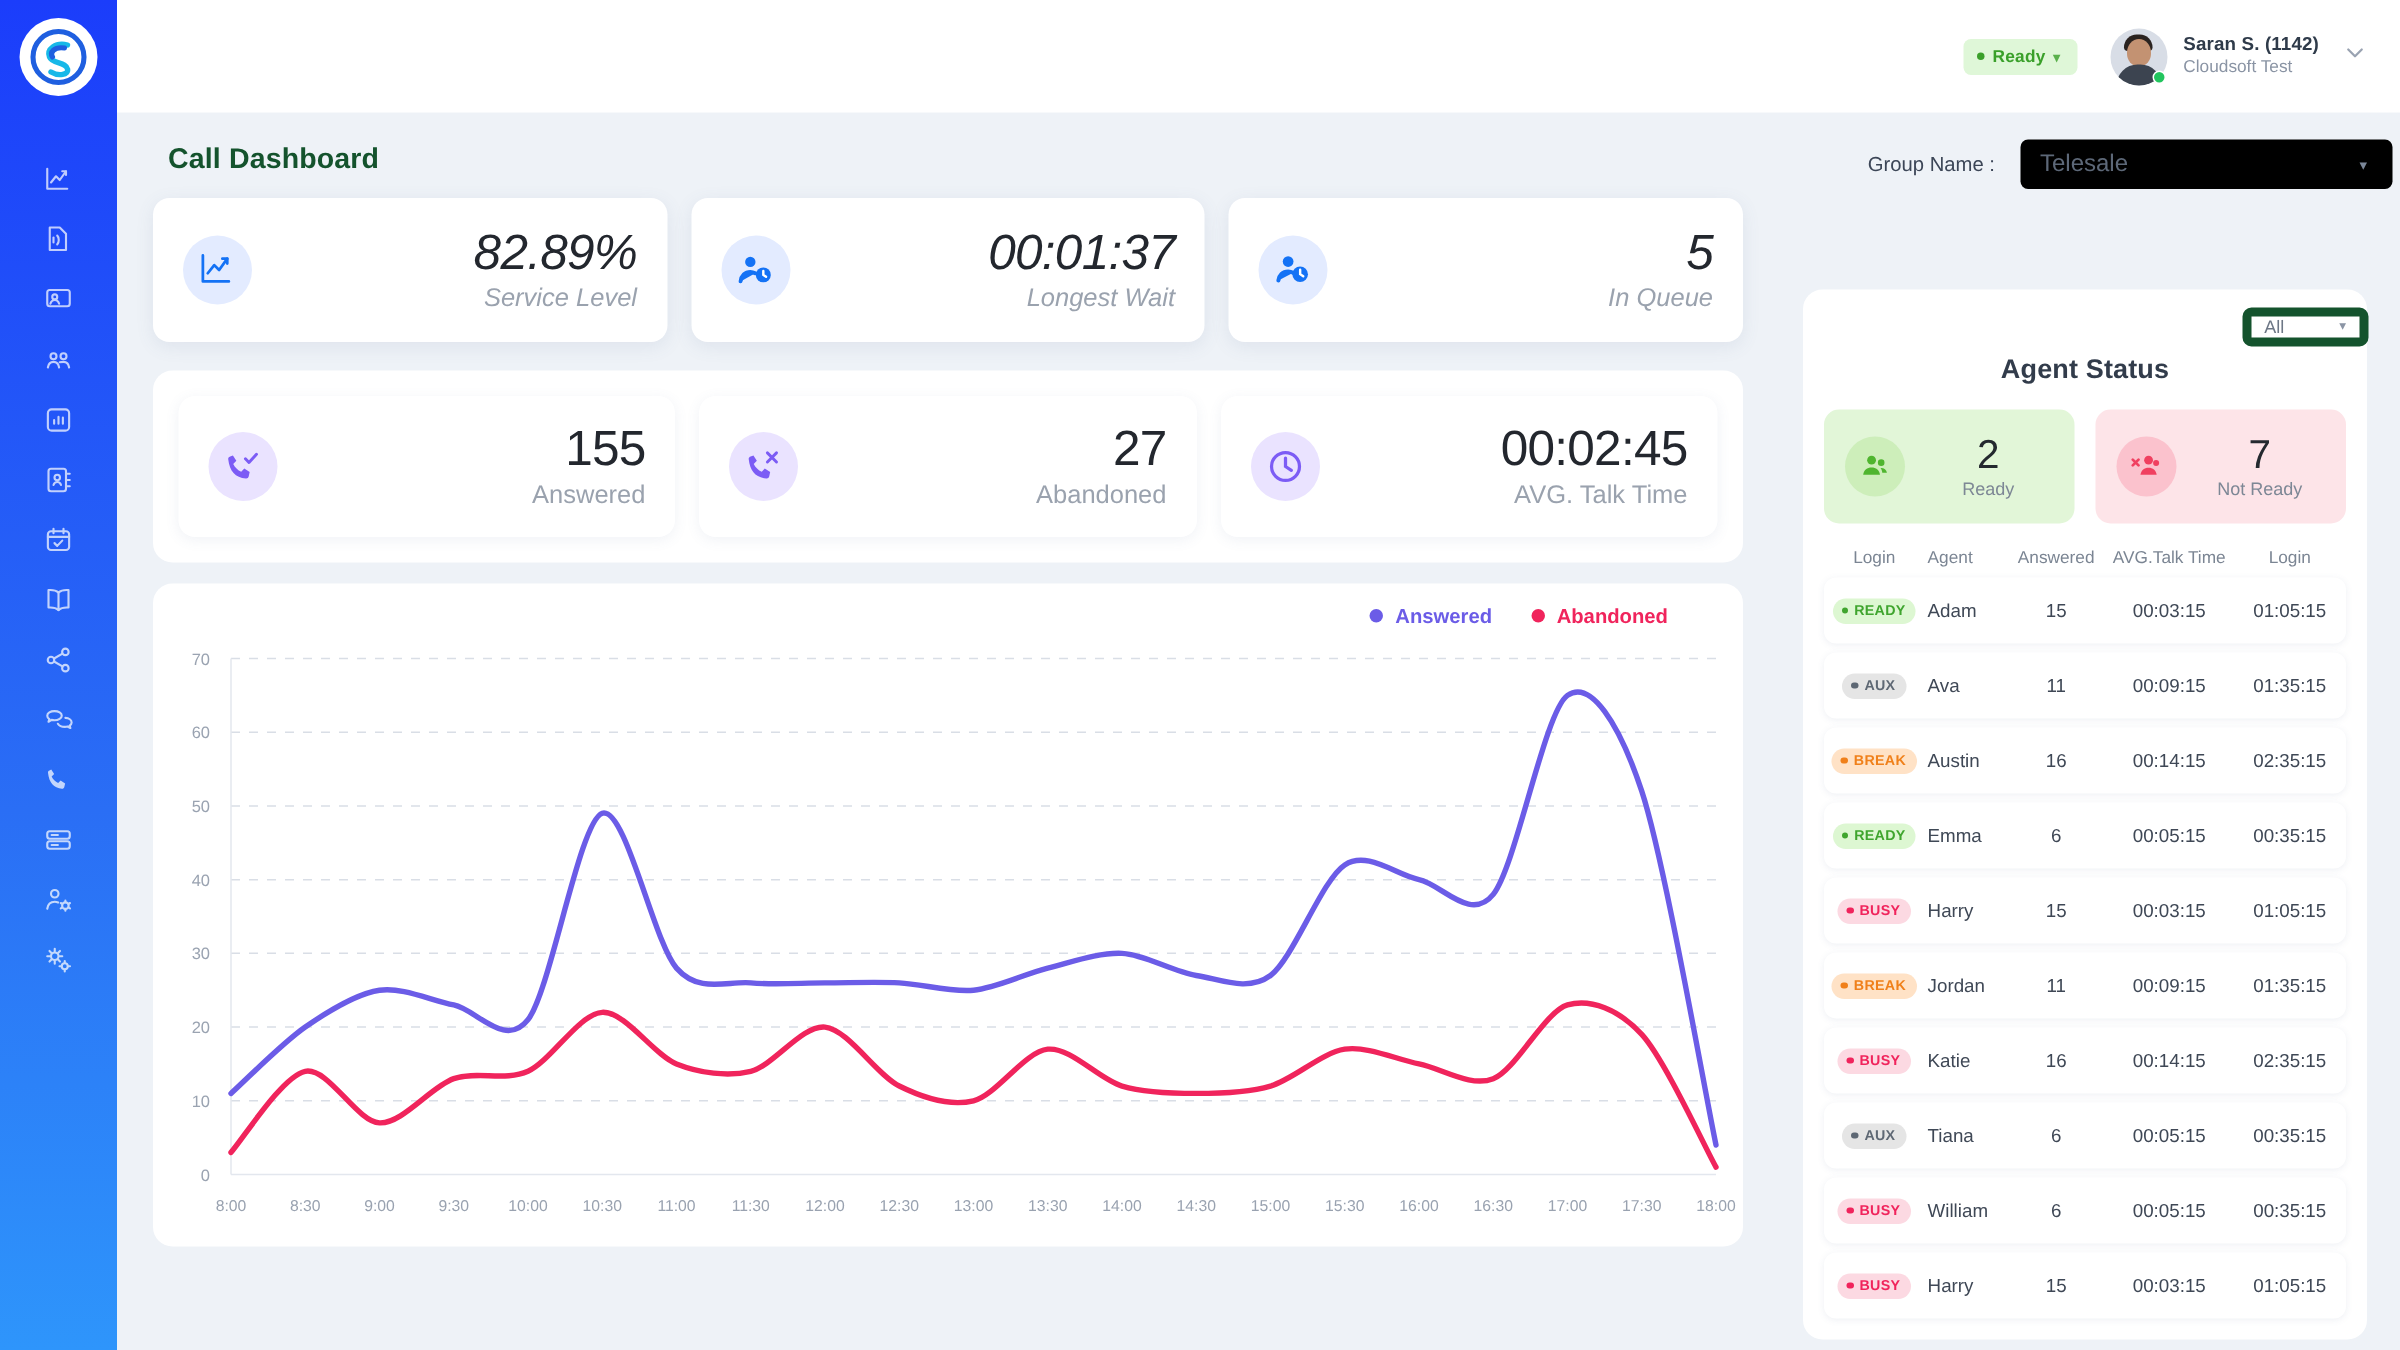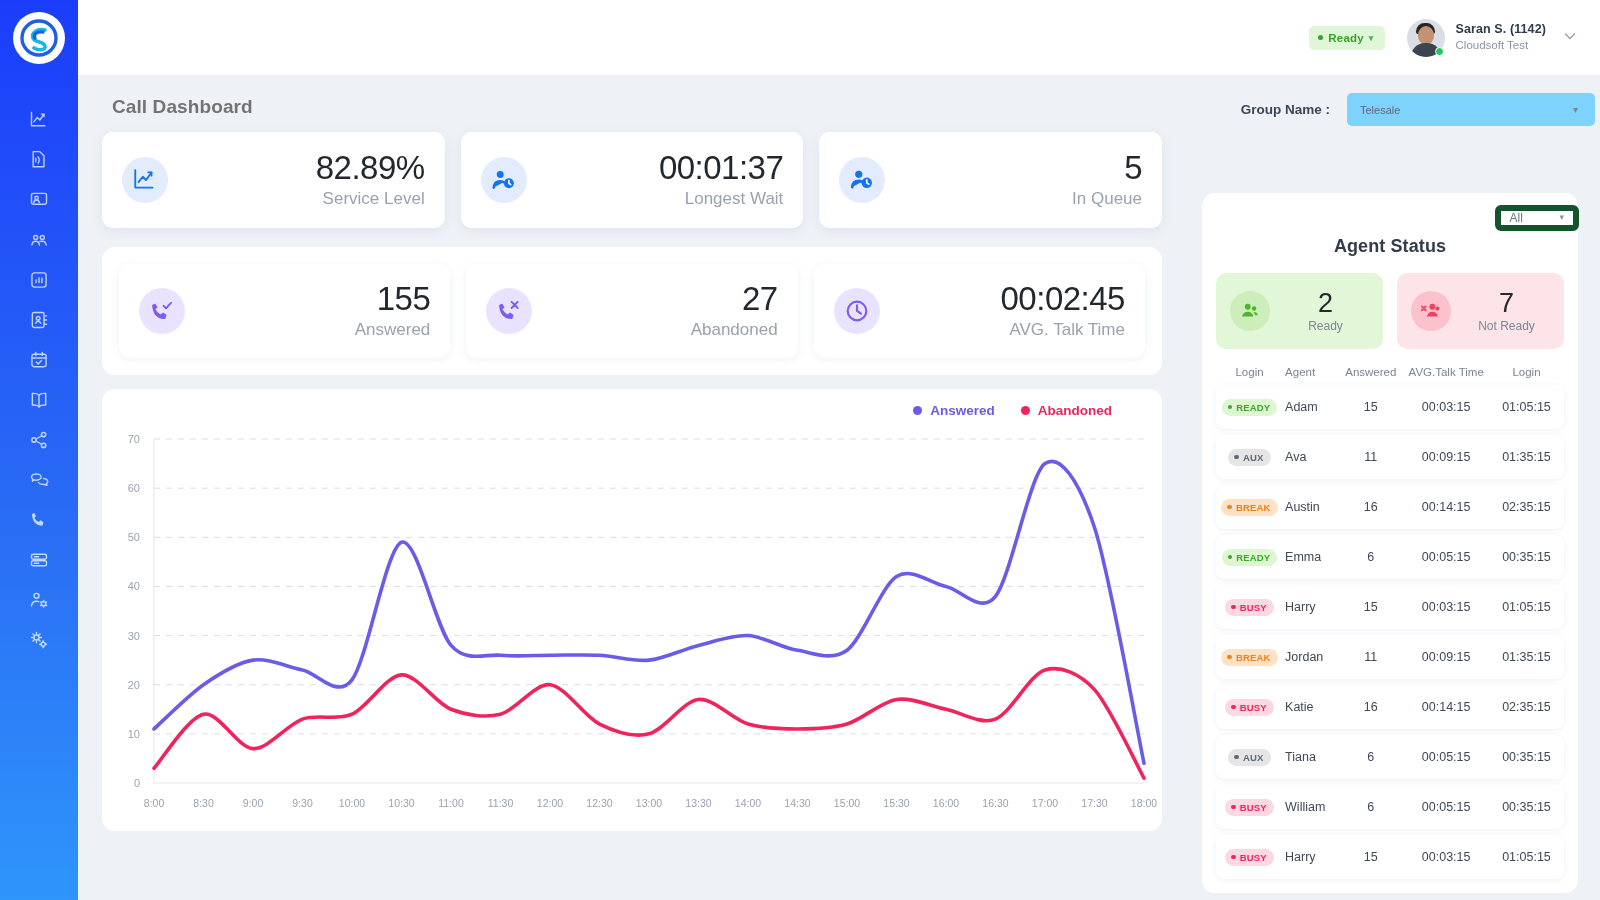--- a/index.html
+++ b/index.html
@@ -56,27 +56,27 @@
   }
   #user-text { margin-left: 11px; line-height: 1.35; }
   #user-name { font-size: 12.5px; font-weight: 700; color: #2f3b4a; letter-spacing: .1px; }
   #user-org { font-size: 11.5px; color: #8a94a4; }
   #user-caret { margin-left: 16px; color: #9aa3b2; cursor: pointer; }
 
   
   #page { position: absolute; left: 78px; top: 75px; width: 1522px; height: 825px; }
   #page-title {
     position: absolute; left: 34px; top: 21px;
-    font-size: 19px; font-weight: 700; color: #737373; letter-spacing: .1px;
+    font-size: 19px; font-weight: 700; color: #14532d; letter-spacing: .1px;
   }
   #group-wrap { position: absolute; right: 22px; top: 18px; display: flex; align-items: center; }
-  #group-label { font-size: 13.5px; font-weight: 700; color: #3c4657; margin-right: 17px; }
+  #group-label { font-size: 13.5px; font-weight: 400; color: #3c4657; margin-right: 17px; }
   #group-select {
-    width: 248px; height: 33px; background: #7dd3fc; border: none; border-radius: 5px;
-    font-family: "Liberation Sans", sans-serif; font-size: 11px; color: #5d6878;
+    width: 248px; height: 33px; background: #000000; border: none; border-radius: 5px;
+    font-family: "Liberation Sans", sans-serif; font-size: 16px; color: #5d6878;
     padding: 0 13px; appearance: none; cursor: pointer;
   }
   #group-caret { margin-left: -22px; font-size: 10px; color: #7a8698; pointer-events: none; }
 
   
   #left-col { position: absolute; left: 24px; top: 57px; width: 1060px; }
 
   .kpi-strip {
     background: #ffffff; border-radius: 13px; padding: 18px 18px;
     display: flex; gap: 16px;
@@ -92,21 +92,21 @@
   }
   .kpi-icon.blue { background: #e3ebff; }
   .kpi-icon.purple { background: #eae3ff; }
   .kpi-text { flex: 1; text-align: right; }
   .kpi-value {
     font-size: 33px; font-weight: 400; color: #23272e; line-height: 1.05;
     letter-spacing: -.5px; white-space: nowrap;
   }
   .kpi-label { font-size: 17px; color: #9aa2ae; margin-top: 3px; }
 
-  #strip1 { background: transparent; padding: 0; }
+  #strip1 { background: transparent; padding: 0; font-style: italic; }
   #strip1 .kpi-card { box-shadow: 0 3px 12px rgba(90,110,150,.10); }
   #strip2 { margin-top: 19px; background: #fff; border-radius: 13px; padding: 17px 17px; justify-content: space-between; }
   #strip2 .kpi-card { box-shadow: 0 2px 9px rgba(90,110,150,.09); height: 94px; }
 
   
   #chart-card {
     margin-top: 14px; background: #ffffff; border-radius: 13px;
     height: 442px; position: relative; padding: 16px 18px 10px 18px;
   }
   #legend {

